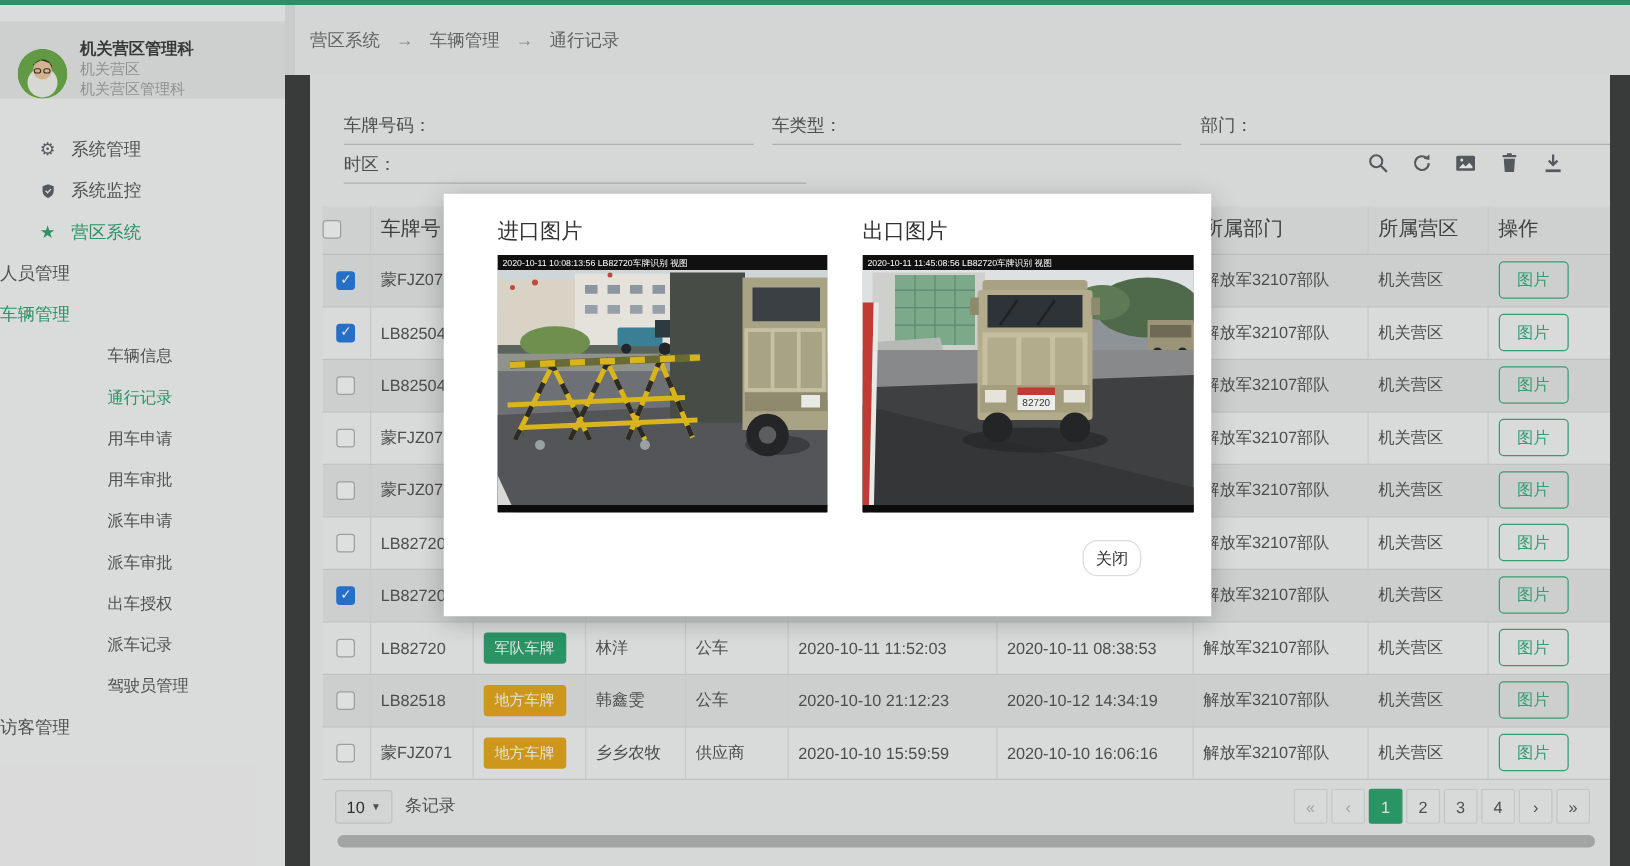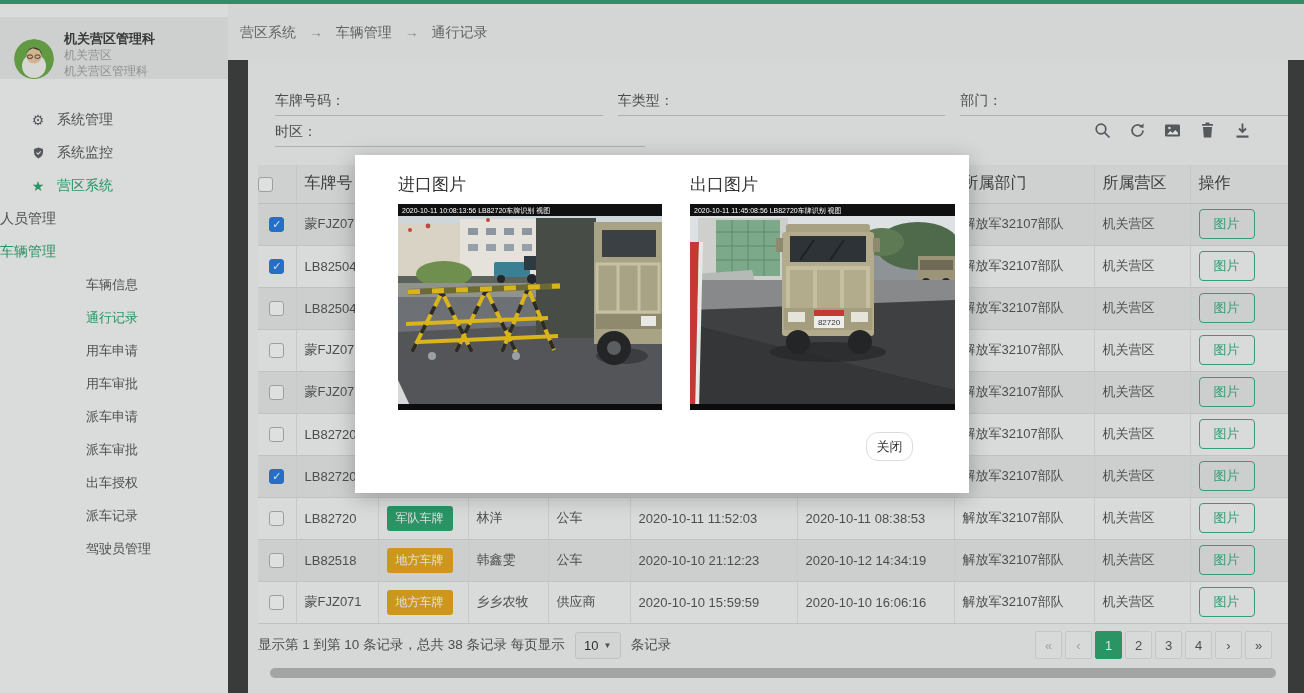--- a/index.html
+++ b/index.html
@@ -22,21 +22,21 @@
   .menu{margin-top:24px}
   .m-item{height:33px;display:flex;align-items:center;font-size:14px;color:#5a5a5a;cursor:pointer}
   .m-item.lvl1{padding-left:30px;gap:11px}
   .m-item.lvl2{}
   .m-item.lvl3{padding-left:86px;font-size:13px}
   .m-item.active{color:var(--green)}
   .m-icon{width:16px;display:inline-flex;justify-content:center;font-size:14px;color:#5f6368}
   .m-item.active .m-icon{color:var(--green)}
 
   
-  .topbar{position:absolute;left:228px;top:4px;right:0;height:56px;background:#f2f2f2}
+  .topbar{position:absolute;left:236px;top:4px;right:0;height:56px;background:#f2f2f2}
   .crumbs{line-height:56px;padding-left:12px;font-size:14px;color:#6f6f6f}
   .crumb{cursor:pointer}
   .crumb-sep{color:#9a9a9a;margin:0 9px}
 
   
   .main{position:absolute;left:228px;top:60px;right:0;bottom:0;background:#404040}
   .card{position:absolute;left:20px;top:0;width:1040px;bottom:0;background:#f4f4f4}
 
   .filters{padding:26px 0 0 27px}
   .f-row1{display:flex;gap:15px}
@@ -150,20 +150,23 @@
         <span>派车审批</span>
       </div>
       <div class="m-item lvl3">
         <span>出车授权</span>
       </div>
       <div class="m-item lvl3">
         <span>派车记录</span>
       </div>
       <div class="m-item lvl3">
         <span>驾驶员管理</span>
+      </div>
+      <div class="m-item lvl2">
+        <span>访客管理</span>
       </div>
     </div>
 </div>
 
 <div class="topbar">
   <div class="crumbs">
     <span class="crumb">营区系统</span>
     <span class="crumb-sep">→</span>
     <span class="crumb">车辆管理</span>
     <span class="crumb-sep">→</span>
@@ -372,21 +375,20 @@
             <td>2020-10-10 15:59:59</td>
             <td>2020-10-10 16:06:16</td>
             <td>解放军32107部队</td>
             <td>机关营区</td>
             <td><button class="btn-img">图片</button></td>
           </tr>
         </tbody>
     </table>
 
     <div class="tfoot">
-      <span>显示第 1 到第 10 条记录，总共 38 条记录 每页显示</span>
       <span class="pagesize">
         <span>10</span>
         <span class="caret">▼</span>
       </span>
       <span>条记录</span>
       <span class="pager" id="pager">
           <span class="pg disabled">«</span>
           <span class="pg disabled">‹</span>
           <span class="pg active">1</span>
           <span class="pg">2</span>

